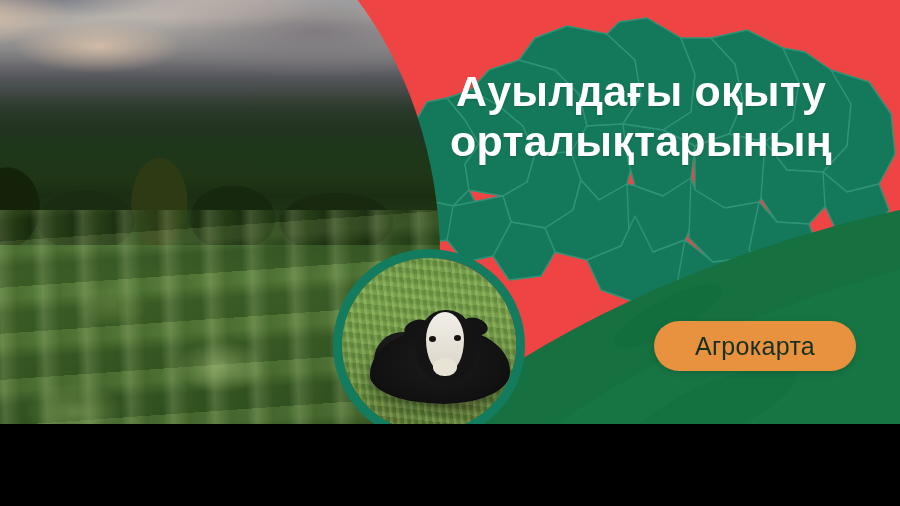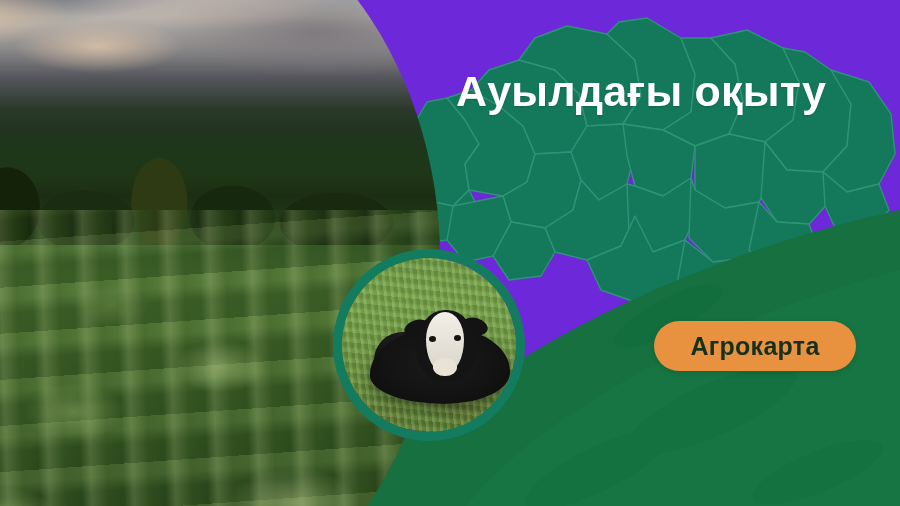--- a/index.html
+++ b/index.html
@@ -3,23 +3,23 @@
 <meta charset="utf-8">
 <style>
   html, body {
     margin: 0;
     padding: 0;
     background: #000;
   }
   #stage {
     position: relative;
     width: 900px;
-    height: 506px;
+    height: 424px;
     overflow: hidden;
-    background: #6d28d9;
+    background: #ef4444;
     font-family: "Liberation Sans", sans-serif;
     user-select: none;
   }
 
   
   .map-layer {
     position: absolute;
     inset: 0;
     z-index: 1;
   }
@@ -273,21 +273,21 @@
     left: 654px;
     top: 321px;
     width: 202px;
     height: 50px;
     border: none;
     border-radius: 25px;
     background: #E8913F;
     color: #15301E;
     font-family: "Liberation Sans", sans-serif;
     font-size: 25px;
-    font-weight: 700;
+    font-weight: 400;
     letter-spacing: .3px;
     cursor: pointer;
     z-index: 7;
     display: flex;
     align-items: center;
     justify-content: center;
     box-shadow: 0 2px 6px rgba(0,0,0,.14);
   }
 </style>
 </head>
@@ -358,17 +358,18 @@
       <div class="cow-head"></div>
       <div class="cow-face-white"></div>
       <div class="cow-eye-l"></div>
       <div class="cow-eye-r"></div>
       <div class="cow-nose"></div>
     </div>
   </div>
 
   <div class="title-block">
     <span class="tl l1">Ауылдағы оқыту</span>
+    <span class="tl l2">орталықтарының</span>
   </div>
 
   <button class="cta">Агрокарта</button>
 
 </div>
 
 </body></html>

